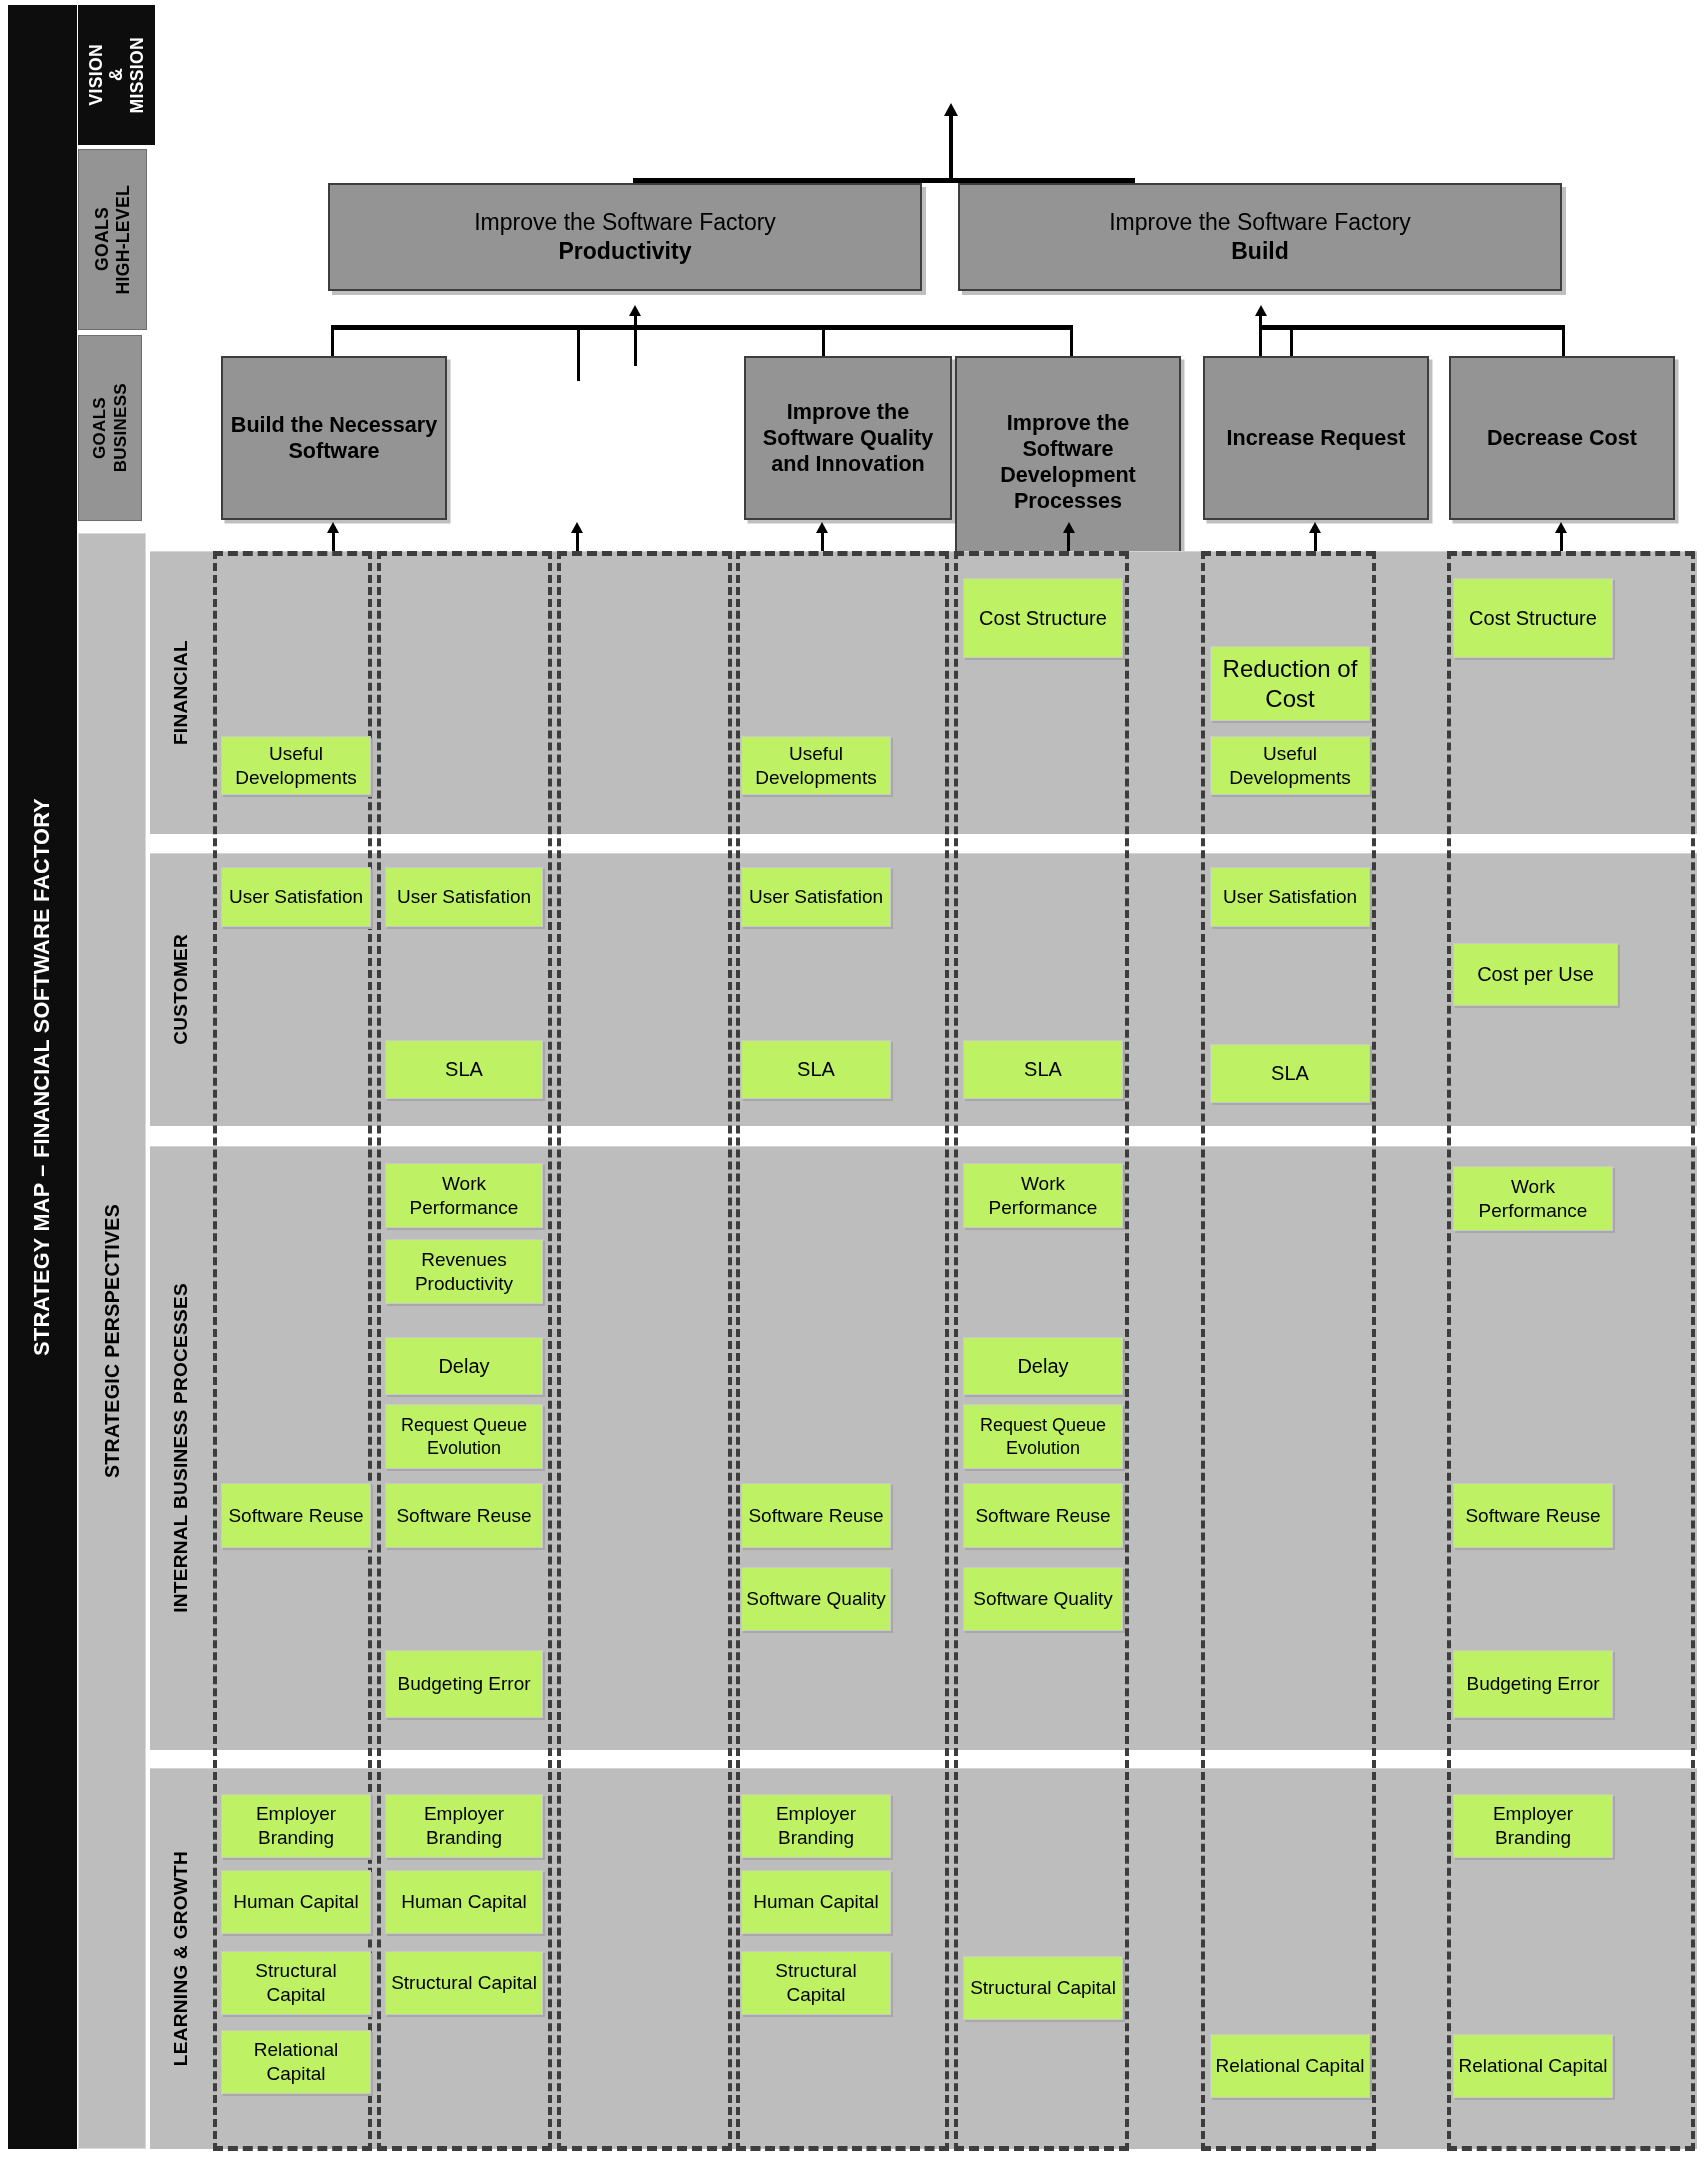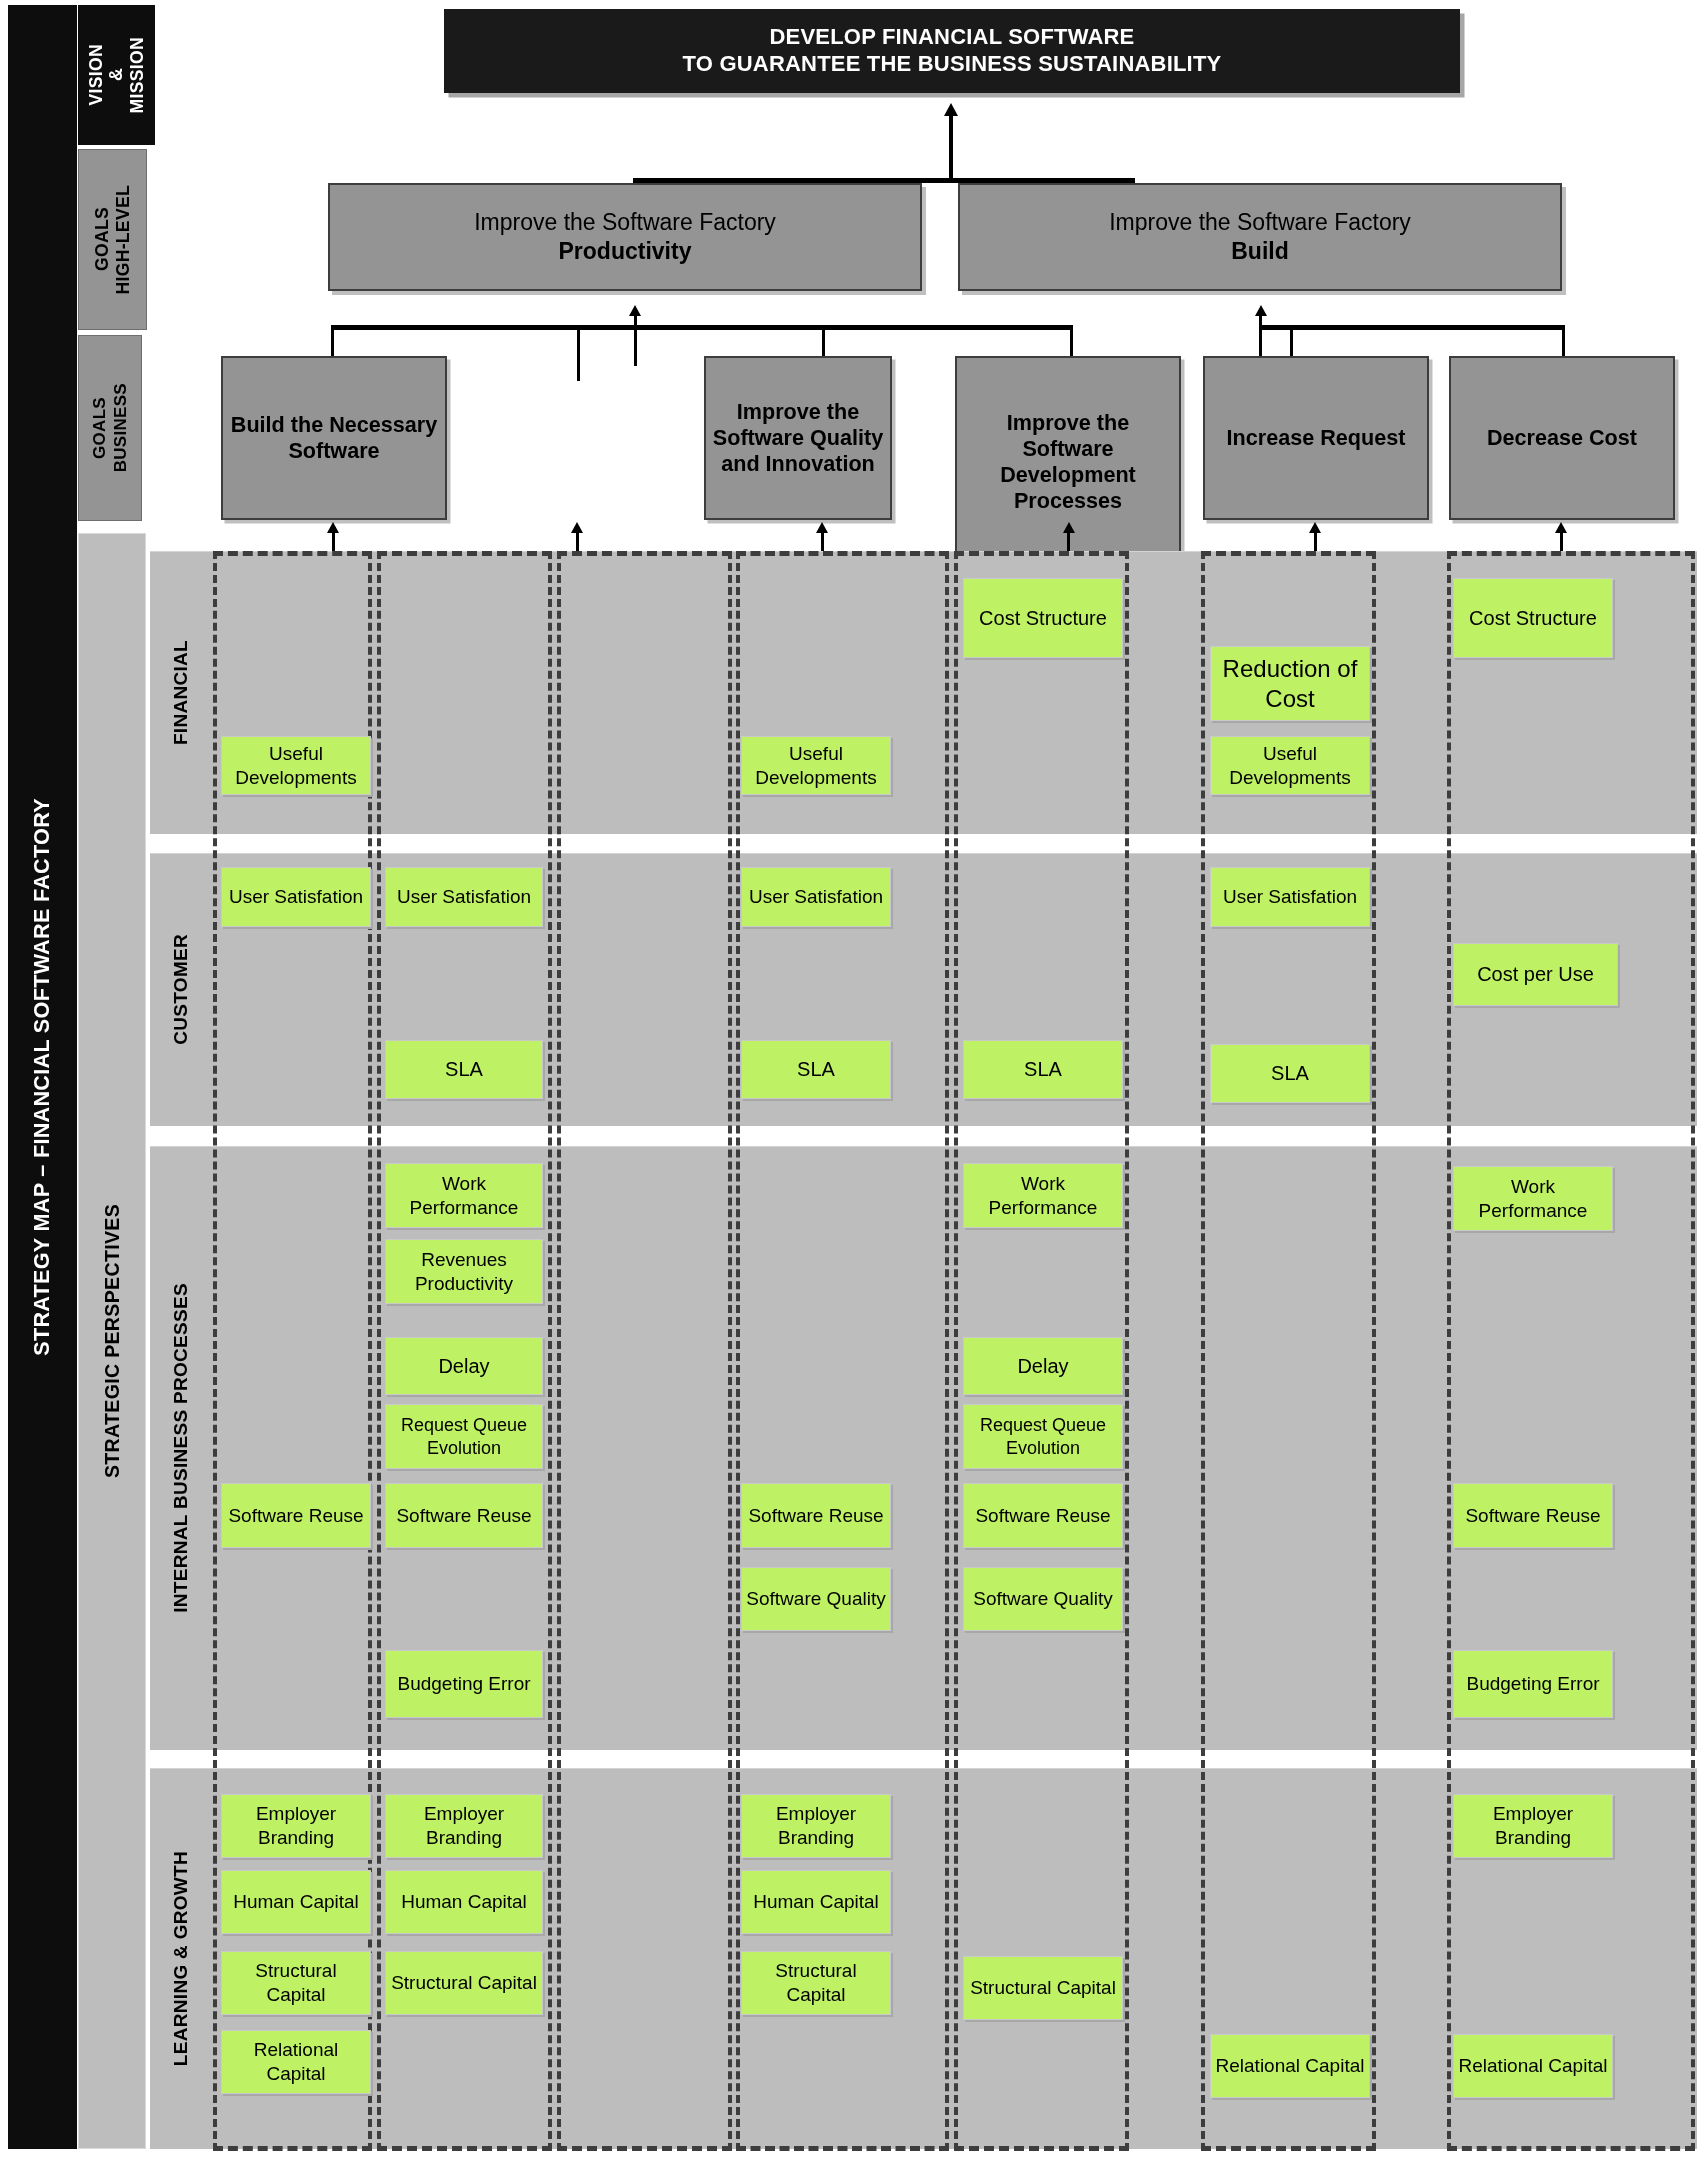--- a/index.html
+++ b/index.html
@@ -164,24 +164,20 @@
     <div style="display:flex;flex-direction:row-reverse;align-items:center;justify-content:center;gap:3px;">
       <span class="vtext" style="font-size:17px;">BUSINESS</span>
       <span class="vtext" style="font-size:17px;">GOALS</span>
     </div>
   </div>
 
   <div class="abs persp-col" style="left:78px;top:533px;width:68px;height:1616px;">
     <span class="vtext" style="font-size:19.6px;">STRATEGIC PERSPECTIVES</span>
   </div>
 
-  <div class="abs mission-box" style="left:444px;top:9px;width:1016px;height:84px;">
-    <span style="font-size:22px;">DEVELOP FINANCIAL SOFTWARE</span>
-    <span style="font-size:22px;">TO GUARANTEE THE BUSINESS SUSTAINABILITY</span>
-  </div>
 
   <div class="abs ln" style="left:949px;top:116px;width:3.5px;height:65px;"></div>
   <div class="abs arrow-up" style="left:944px;top:103px;"></div>
 
   <div class="abs ln" style="left:633px;top:178px;width:502px;height:4.5px;"></div>
   <div class="abs ln" style="left:633px;top:178px;width:3px;height:63px;"></div>
   <div class="abs ln" style="left:1132px;top:178px;width:3px;height:63px;"></div>
 
   <div class="abs hl-box" style="left:328px;top:183px;width:594px;height:108px;">
     <span class="l1" style="font-size:23px;">Improve the Software Factory</span>
@@ -203,21 +199,21 @@
   <div class="abs ln" style="left:822px;top:325px;width:3px;height:56px;"></div>
   <div class="abs ln" style="left:1070px;top:325px;width:3px;height:56px;"></div>
 
   <div class="abs ln" style="left:1259px;top:325px;width:306px;height:4.5px;"></div>
   <div class="abs ln" style="left:1290px;top:325px;width:3px;height:56px;"></div>
   <div class="abs ln" style="left:1562px;top:325px;width:3px;height:56px;"></div>
 
   <div class="abs bg-box" style="left:221px;top:356px;width:226px;height:164px;font-size:21.6px;">
     <span>Build the Necessary Software</span>
   </div>
-  <div class="abs bg-box" style="left:704px;top:356px;width:188px;height:164px;font-size:21.6px;">
+  <div class="abs bg-box" style="left:744px;top:356px;width:208px;height:164px;font-size:21.6px;">
     <span>Improve the Software Quality and Innovation</span>
   </div>
   <div class="abs bg-box" style="left:955px;top:356px;width:226px;height:212px;font-size:21.6px;">
     <span>Improve the Software Development Processes</span>
   </div>
   <div class="abs bg-box" style="left:1203px;top:356px;width:226px;height:164px;font-size:21.6px;">
     <span>Increase Request</span>
   </div>
   <div class="abs bg-box" style="left:1449px;top:356px;width:226px;height:164px;font-size:21.6px;">
     <span>Decrease Cost</span>

